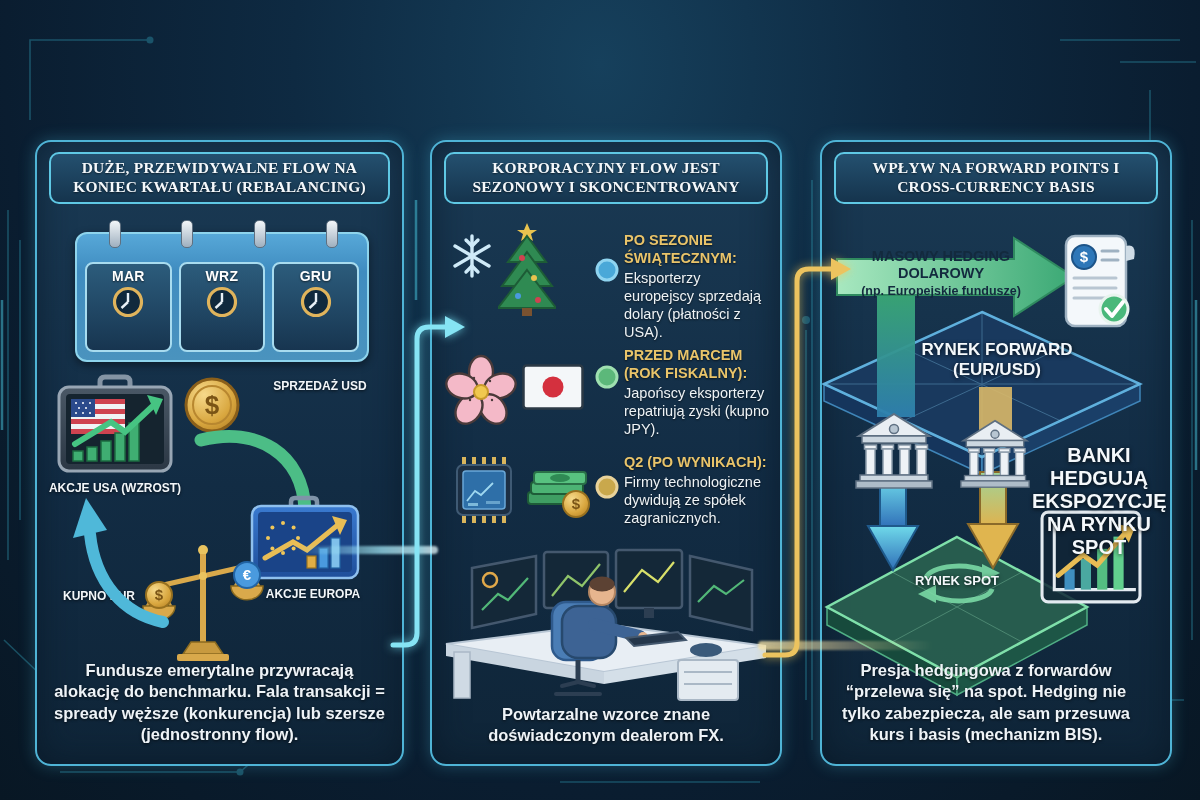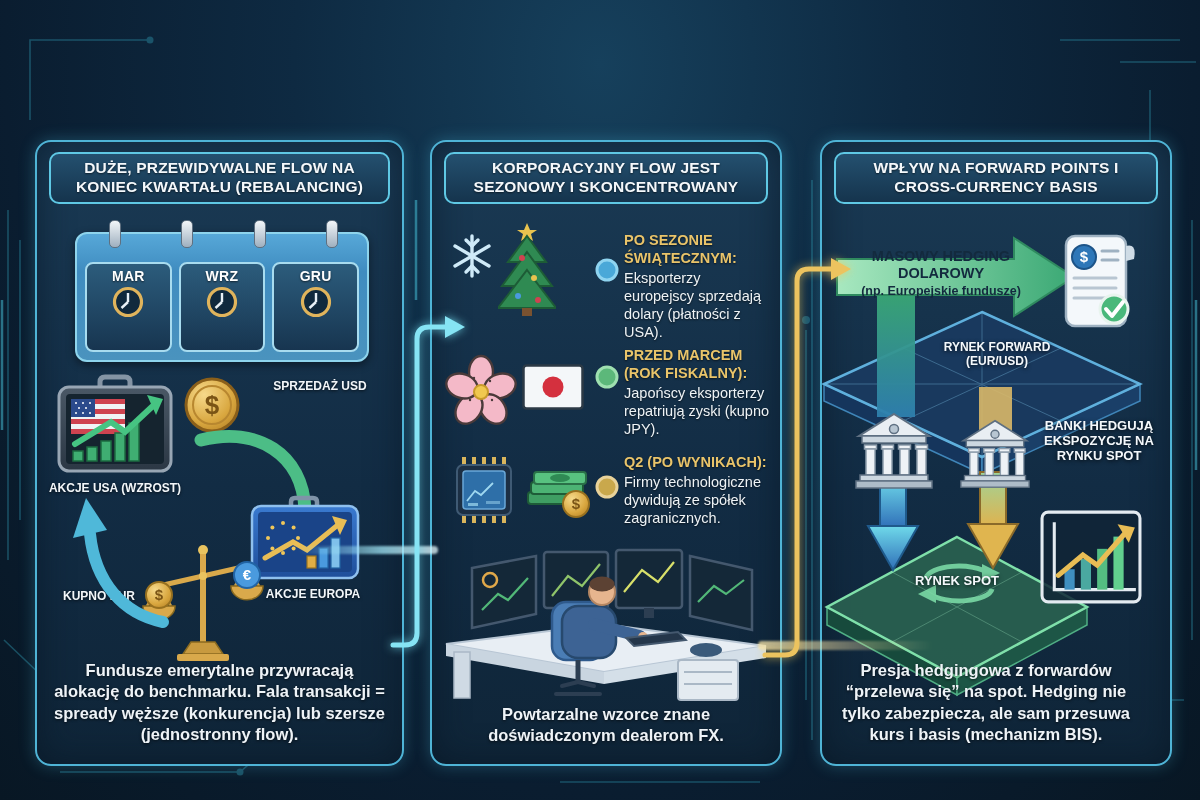--- a/index.html
+++ b/index.html
@@ -22,21 +22,21 @@
     border:2px solid #4fb4d6;
     box-shadow:0 0 16px rgba(80,200,235,.28), inset 0 0 34px rgba(8,22,36,.65);}
   .panel.p1{left:35px;width:365px;}
   .panel.p2{left:430px;width:348px;}
   .panel.p3{left:820px;width:348px;}
   .panel-header{position:absolute;left:12px;right:12px;top:10px;height:52px;
     background:linear-gradient(180deg,#24506f,#15344d);
     border:2px solid #5fc8e4;border-radius:10px;
     display:flex;align-items:center;justify-content:center;text-align:center;
     color:#f4f8fb;font-weight:700;font-size:15.5px;line-height:1.22;padding:2px 8px;
-    letter-spacing:.2px;text-shadow:0 1px 2px rgba(0,0,0,.55);box-sizing:border-box;}
+    letter-spacing:.2px;text-shadow:0 1px 2px rgba(0,0,0,.55);box-sizing:border-box;font-family:Liberation Serif, serif;}
 
   .abs{position:absolute;}
   .lbl{position:absolute;color:#f2f6f9;font-weight:700;text-align:center;line-height:1.15;
     text-shadow:0 1px 3px rgba(0,0,0,.65);font-size:12px;}
   .footer-text{position:absolute;color:#eef3f7;font-weight:700;font-size:16.5px;
     text-align:center;line-height:1.3;text-shadow:0 1px 3px rgba(0,0,0,.65);}
 
   
   .calendar{position:absolute;left:38px;top:90px;width:290px;height:126px;border-radius:12px;
     background:linear-gradient(180deg,#57a8d8 0%, #3f8cc0 30%, #4a93be 100%);
@@ -498,21 +498,21 @@
       </g>
       <g stroke="#b8c6d2" stroke-width="3" stroke-linecap="round">
         <line x1="20" y1="48" x2="62" y2="48"></line>
           <line x1="20" y1="58" x2="62" y2="58"></line>
           <line x1="20" y1="68" x2="52" y2="68"></line>
       </g>
       <circle cx="60" cy="79" r="14" fill="#49b87a" stroke="#e8f4ee" stroke-width="3"></circle>
       <polyline points="52,79 58,86 69,72" fill="none" stroke="#ffffff" stroke-width="4" stroke-linecap="round" stroke-linejoin="round"></polyline>
     </svg>
 
-    <div class="p3-lbl" style="left:95px;top:198px;width:160px;font-size:12px;">RYNEK FORWARD (EUR/USD)</div>
+    <div class="p3-lbl" style="left:95px;top:198px;width:160px;font-size:17px;">RYNEK FORWARD (EUR/USD)</div>
 
     <svg class="abs" style="left:33px;top:268px;z-index:2" width="78" height="82" viewBox="0 0 78 82">
       <polygon points="39,4 74,26 4,26" fill="#e9eef3" stroke="#5f7082" stroke-width="2"></polygon>
       <circle cx="39" cy="19" r="4.5" fill="#b8c6d2" stroke="#5f7082" stroke-width="1.5"></circle>
       <rect x="7" y="26" width="64" height="7" fill="#ccd7e0" stroke="#5f7082" stroke-width="1.5"></rect>
       <g fill="#eef2f6" stroke="#8c9cab" stroke-width="1.5">
         <rect x="9.5" y="35" width="12" height="4"></rect>
           <rect x="26.5" y="35" width="12" height="4"></rect>
         <rect x="43.5" y="35" width="12" height="4"></rect>
           <rect x="60.5" y="35" width="12" height="4"></rect>
@@ -535,21 +535,21 @@
           <rect x="60.5" y="35" width="12" height="4"></rect>
         <rect x="11" y="39" width="9" height="26"></rect>
           <rect x="28" y="39" width="9" height="26"></rect>
         <rect x="45" y="39" width="9" height="26"></rect>
           <rect x="62" y="39" width="9" height="26"></rect>
       </g>
       <rect x="5" y="65" width="68" height="6" fill="#ccd7e0" stroke="#5f7082" stroke-width="1.5"></rect>
       <rect x="1" y="71" width="76" height="7" fill="#aebcc8" stroke="#5f7082" stroke-width="1.5"></rect>
     </svg>
 
-    <div class="p3-lbl" style="left:210px;top:276px;width:134px;font-size:13px;">BANKI HEDGUJĄ EKSPOZYCJĘ NA RYNKU SPOT</div>
+    <div class="p3-lbl" style="left:210px;top:302px;width:134px;font-size:20px;">BANKI HEDGUJĄ EKSPOZYCJĘ NA RYNKU SPOT</div>
 
     <svg class="abs" style="left:218px;top:368px;z-index:2" width="102" height="94" viewBox="0 0 100 92">
       <rect x="2" y="2" width="96" height="88" rx="6" fill="rgba(16,36,54,0.85)" stroke="#e4ebf1" stroke-width="3"></rect>
       <path d="M14,12 L14,78 L94,78" fill="none" stroke="#e4ebf1" stroke-width="3"></path>
       <rect x="24" y="58" width="10" height="20" fill="#3f8fc0"></rect>
       <rect x="40" y="48" width="10" height="30" fill="#4aa8a0"></rect>
       <rect x="56" y="38" width="10" height="40" fill="#54bd82"></rect>
       <rect x="72" y="26" width="10" height="52" fill="#62d08e"></rect>
       <polyline points="18,64 42,44 56,54 84,22" fill="none" stroke="#e8bd55" stroke-width="5" stroke-linecap="round"></polyline>
       <polygon points="76,14 93,17 87,32" fill="#e8bd55"></polygon>

